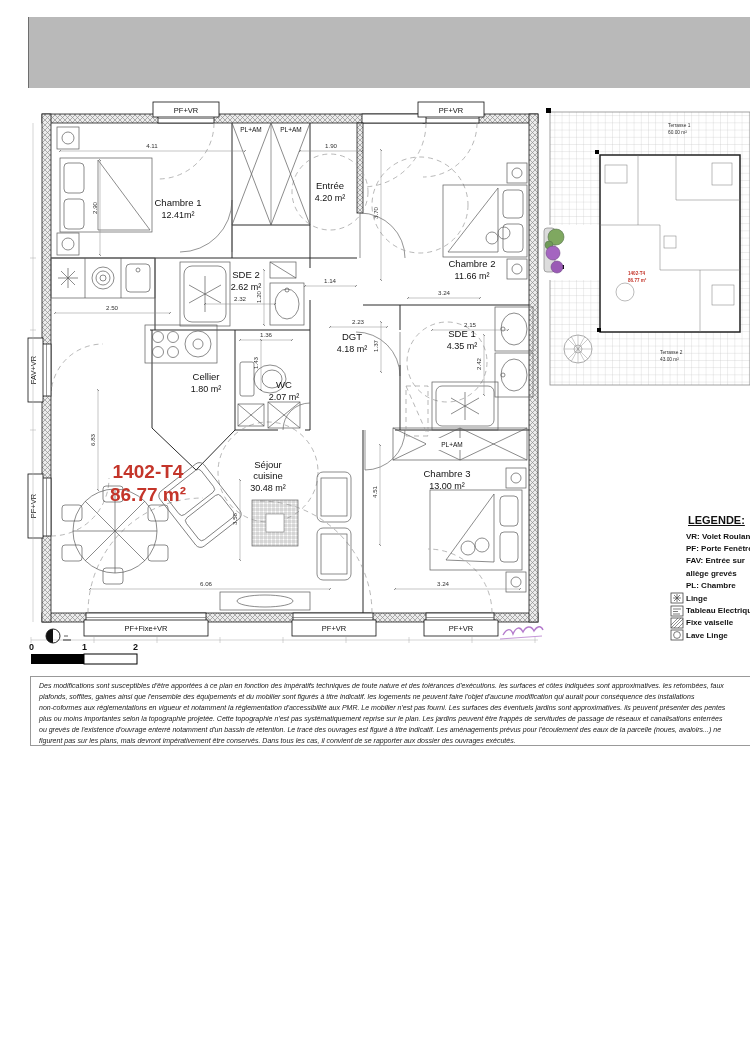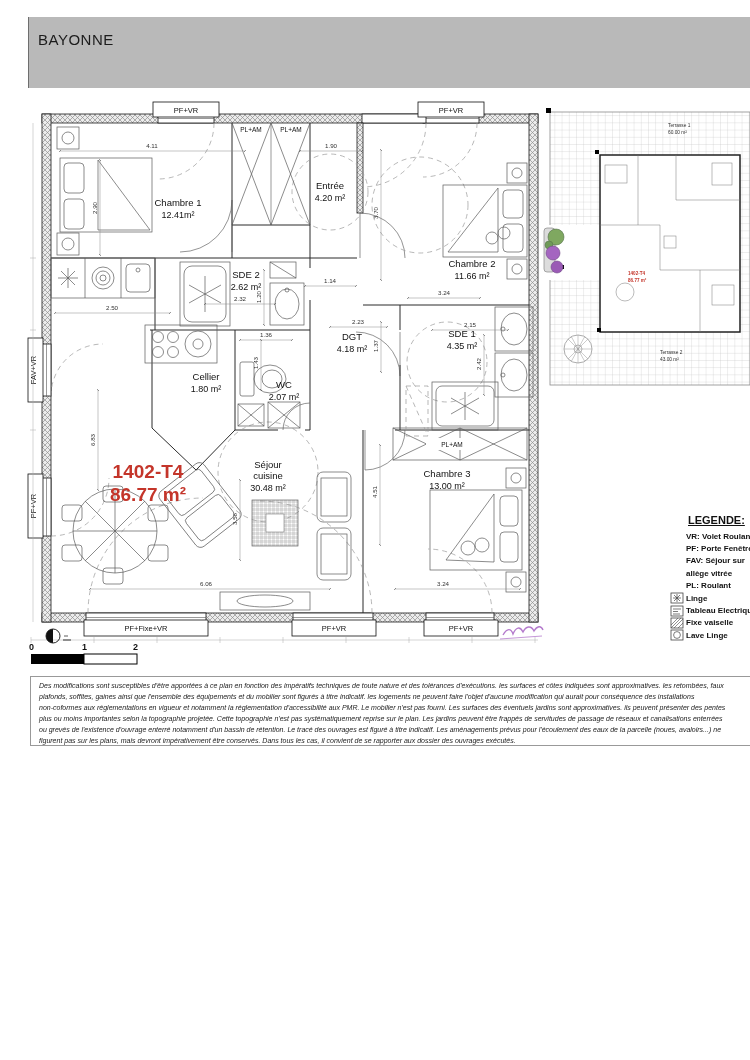--- a/index.html
+++ b/index.html
@@ -43,21 +43,20 @@
   .disclaimer{position:absolute;left:30px;top:676px;width:1520px;height:70px;
               border:1px solid #999;box-sizing:border-box;padding:4px 0 0 8px;overflow:hidden;}
   .disc-line{font-size:7px;line-height:10.9px;font-style:italic;color:#222;white-space:nowrap;}
 </style>
 </head>
 <body>
 
 <div class="page">
 
   <div class="header">
-    <div class="subtitle">BAYONNE</div>
   </div>
 
   <svg class="plan" width="750" height="676" viewBox="0 0 750 676">
     <defs>
       <pattern id="hatch" width="5" height="5" patternUnits="userSpaceOnUse">
         <rect width="5" height="5" fill="#ececec"></rect>
         <path d="M0 0 L5 5 M5 0 L0 5" stroke="#909090" stroke-width="0.7"></path>
       </pattern>
       <pattern id="grid7" width="7.2" height="7.2" patternUnits="userSpaceOnUse">
         <path d="M7.2 0 H0 V7.2" stroke="#c6c6c6" stroke-width="0.6" fill="none"></path>
@@ -444,29 +443,29 @@
     <div class="legend-row">
         <span class="legend-ico"></span>
         <span class="legend-lab">VR: Volet Roulant</span>
       </div>
     <div class="legend-row">
         <span class="legend-ico"></span>
         <span class="legend-lab">PF: Porte Fenêtre</span>
       </div>
     <div class="legend-row">
         <span class="legend-ico"></span>
-        <span class="legend-lab">FAV: Séjour sur</span>
+        <span class="legend-lab">FAV: Entrée sur</span>
       </div>
     <div class="legend-row">
         <span class="legend-ico"></span>
-        <span class="legend-lab">allège vitrée</span>
+        <span class="legend-lab">allège grevés</span>
       </div>
     <div class="legend-row">
         <span class="legend-ico"></span>
-        <span class="legend-lab">PL: Roulant</span>
+        <span class="legend-lab">PL: Chambre</span>
       </div>
     <div class="legend-row">
       <span class="legend-ico">
         <svg width="14" height="12">
             <rect x="1" y="1" width="12" height="10" fill="none" stroke="#444" stroke-width="0.8"></rect>
             <path d="M7 2 V10 M3 6 H11 M4 3 L10 9 M10 3 L4 9" stroke="#444" stroke-width="0.7"></path>
           </svg>
       </span>
         <span class="legend-lab">Linge</span>
     </div>

